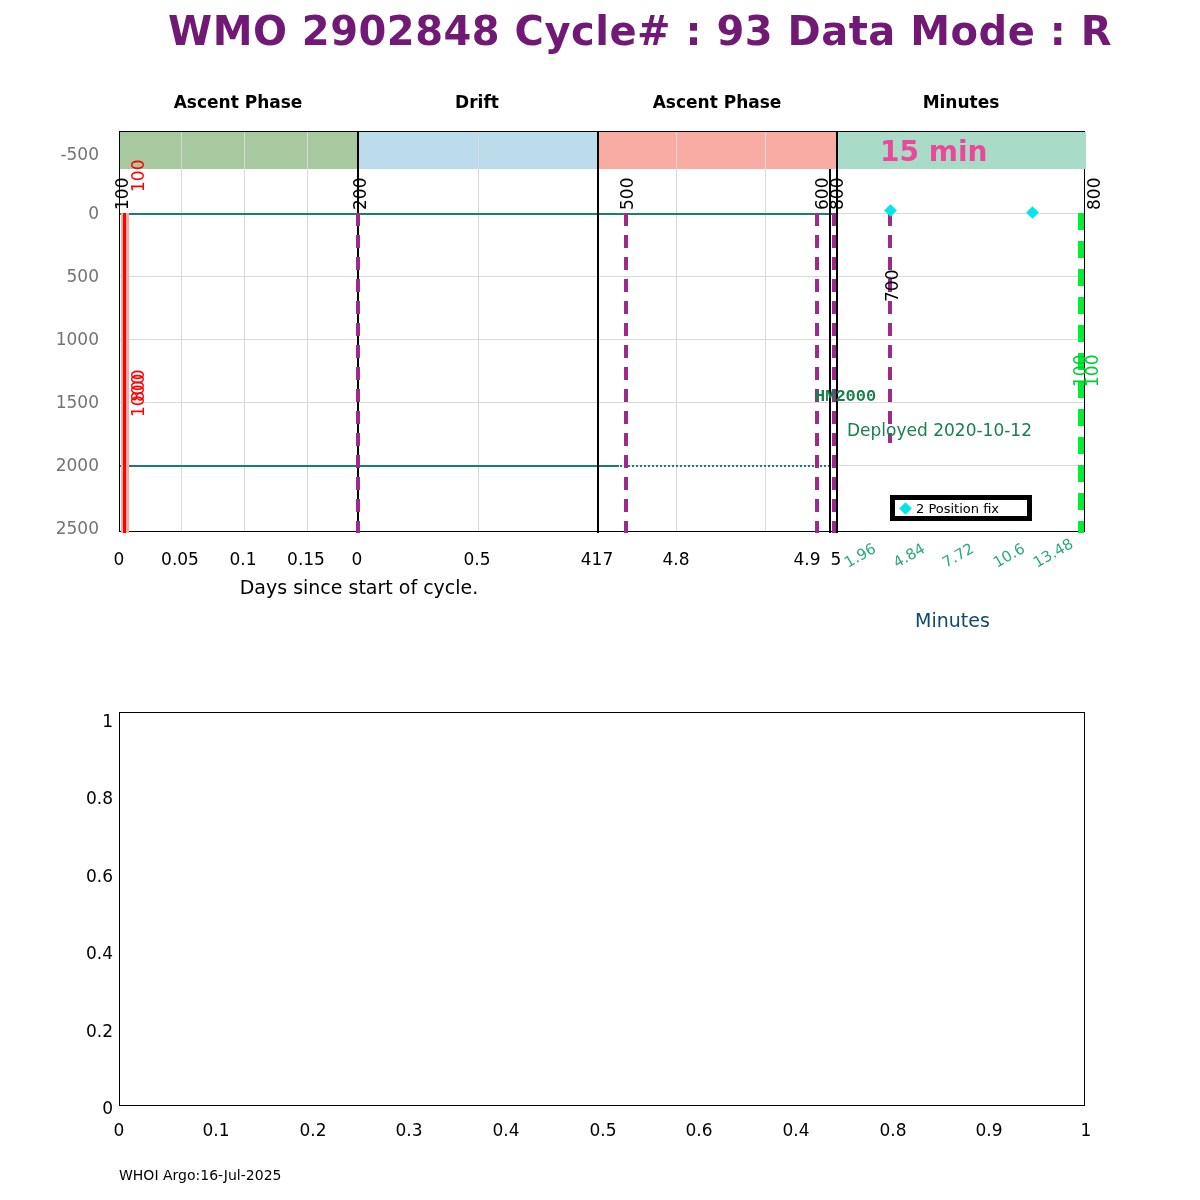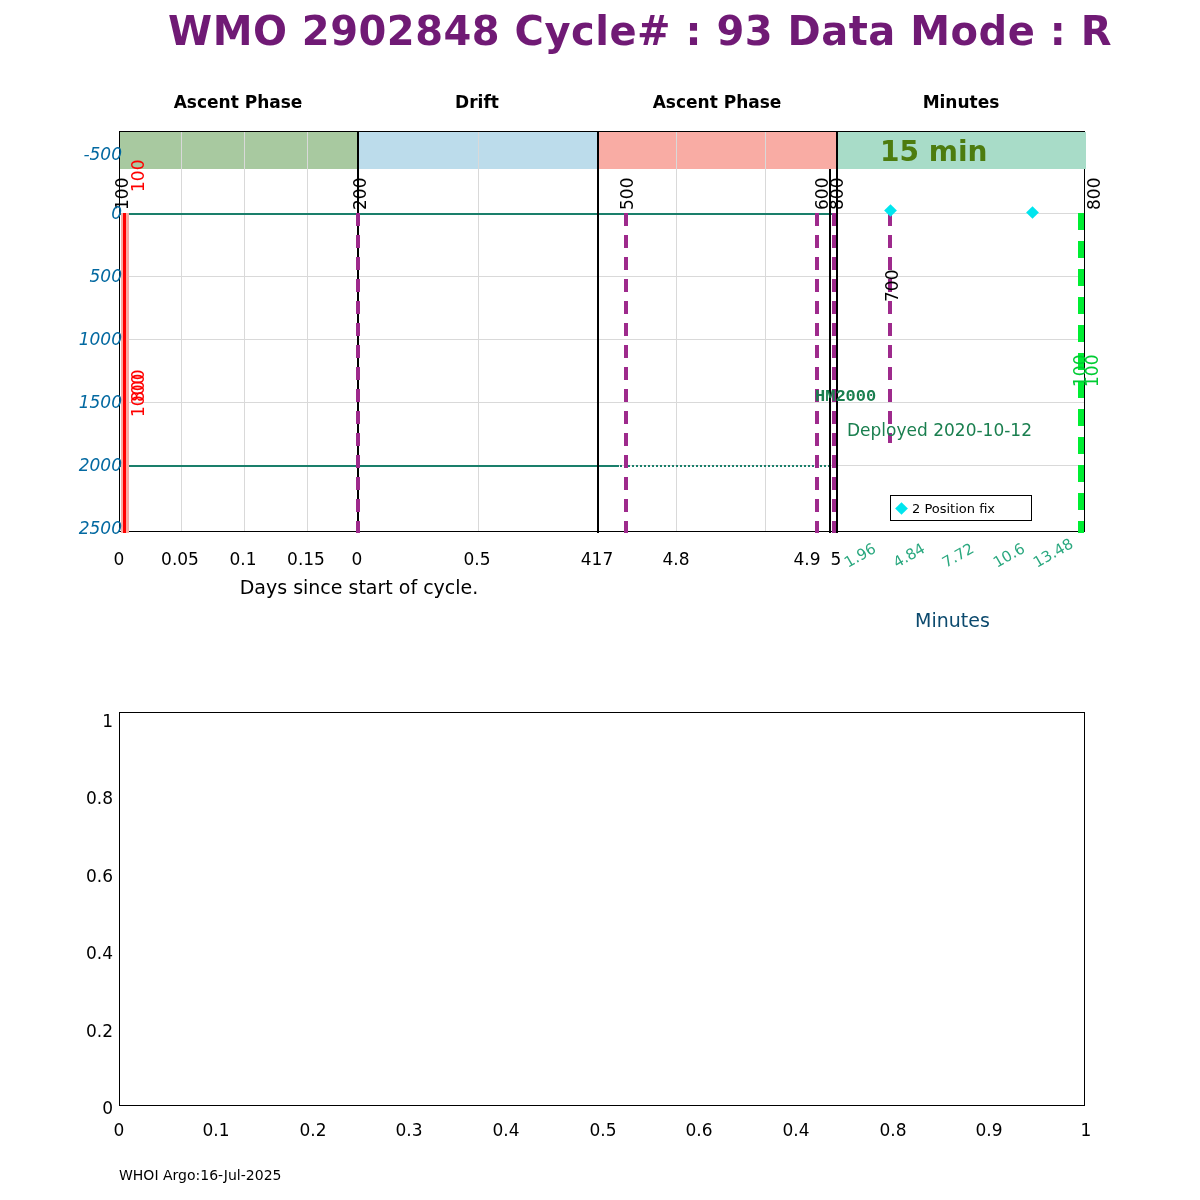--- a/index.html
+++ b/index.html
@@ -26,21 +26,21 @@
   
   .gridline-h{left:0;width:100%;height:1px;background:#d9d9d9;}
   .gridline-v{top:0;height:100%;width:1px;background:#d9d9d9;}
   
   .phase-label{
     font-size:17px;font-weight:bold;color:#000;text-align:center;
     top:92px;
   }
   
   .ytick{
-    font-size:17px;color:#0369a1;text-align:right;width:72px;left:50px;font-style:italic;
+    font-size:17px;color:#737373;text-align:right;width:72px;left:27px;
   }
   
   .xtick{font-size:17px;color:#000;text-align:center;width:80px;}
   #xaxis-label{
     top:576px;left:119px;width:480px;text-align:center;
     font-size:19px;color:#000;
   }
   
   .vline-dash{width:4px;background:repeating-linear-gradient(
       to bottom,#9e2a8c 0 13px,transparent 13px 22px);}
@@ -50,28 +50,28 @@
     font-size:17px;color:#000;
     transform:rotate(-90deg);transform-origin:left top;
     white-space:nowrap;
   }
   .vrot-red{color:#ff0000;}
   .vrot-green{color:#00cc33;}
   
   .hline-teal{height:2px;background:#1a7f6b;}
   .hline-dot{height:0;border-top:2px dotted #1a7f6b;}
   #surface-15min{
-    font-size:28px;font-weight:bold;color:#4d7c0f;
+    font-size:28px;font-weight:bold;color:#ec4899;
   }
   
   #float-name{font-size:17px;font-weight:bold;color:#1a7f4f;}
   #deploy-text{font-size:17px;color:#1a7f4f;}
   
   #legend-box{
-    border:1px solid #000000;background:#fff;
+    border:5px solid #000000;background:#fff;
     font-size:13px;color:#000;display:flex;align-items:center;
     padding:3px 8px 3px 6px;box-sizing:border-box;
   }
   .diamond{
     width:9px;height:9px;background:#00e5ee;
     transform:rotate(45deg);display:inline-block;margin-right:6px;
   }
   .fix-marker{
     width:9px;height:9px;background:#00e5ee;transform:rotate(45deg);
   }

